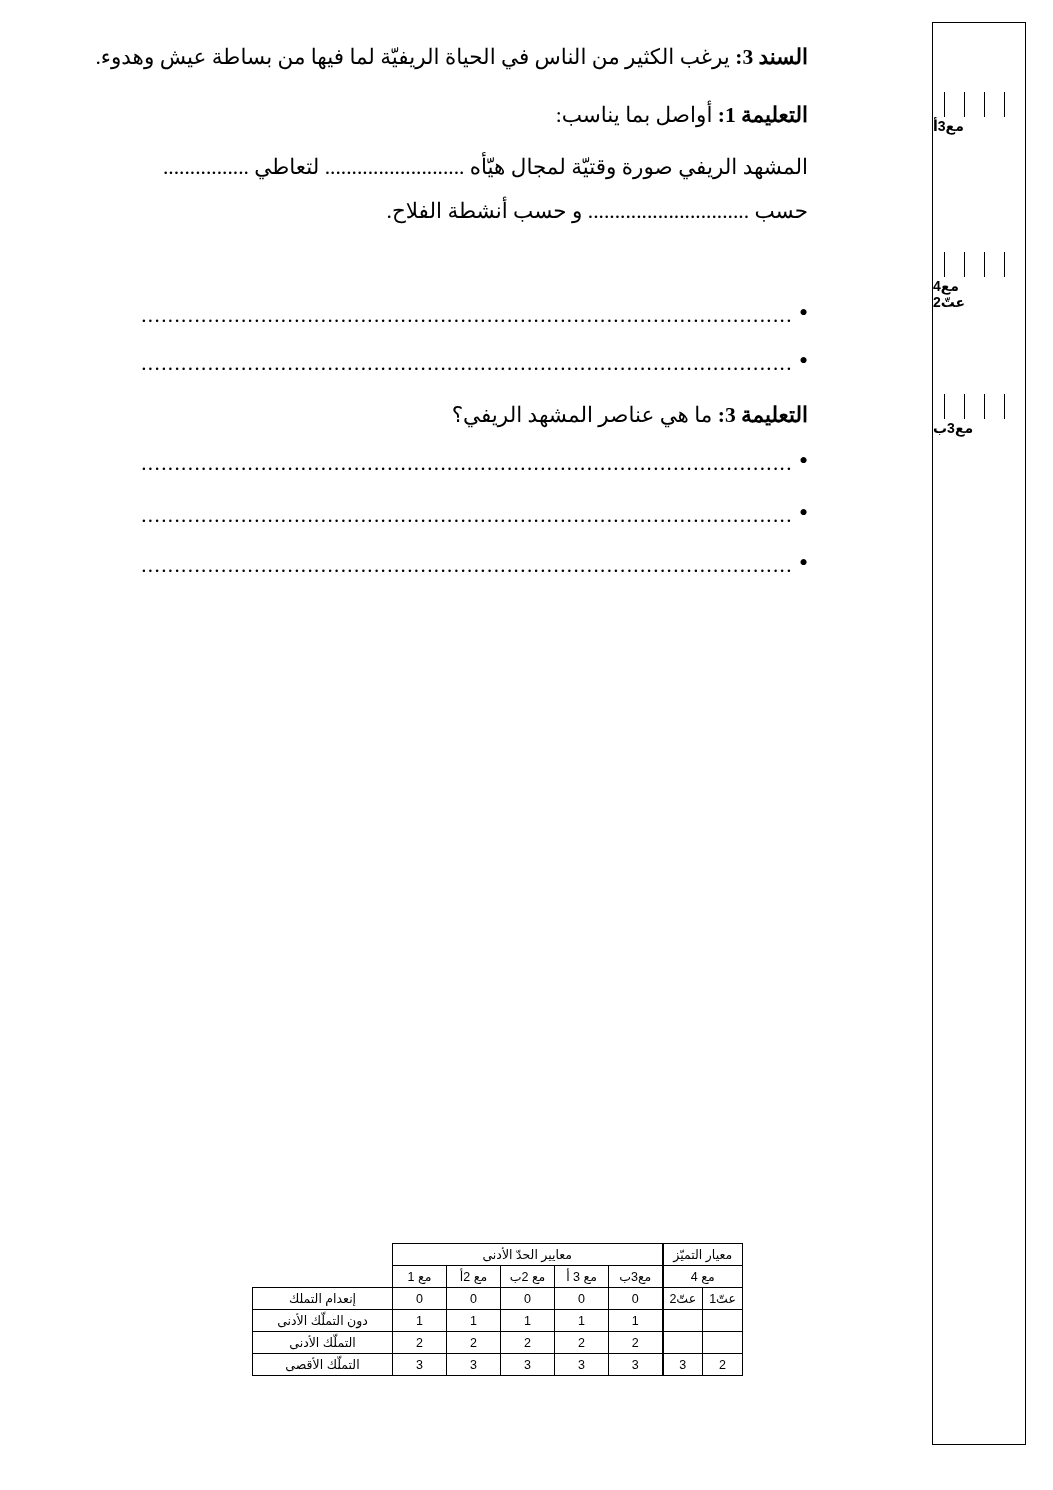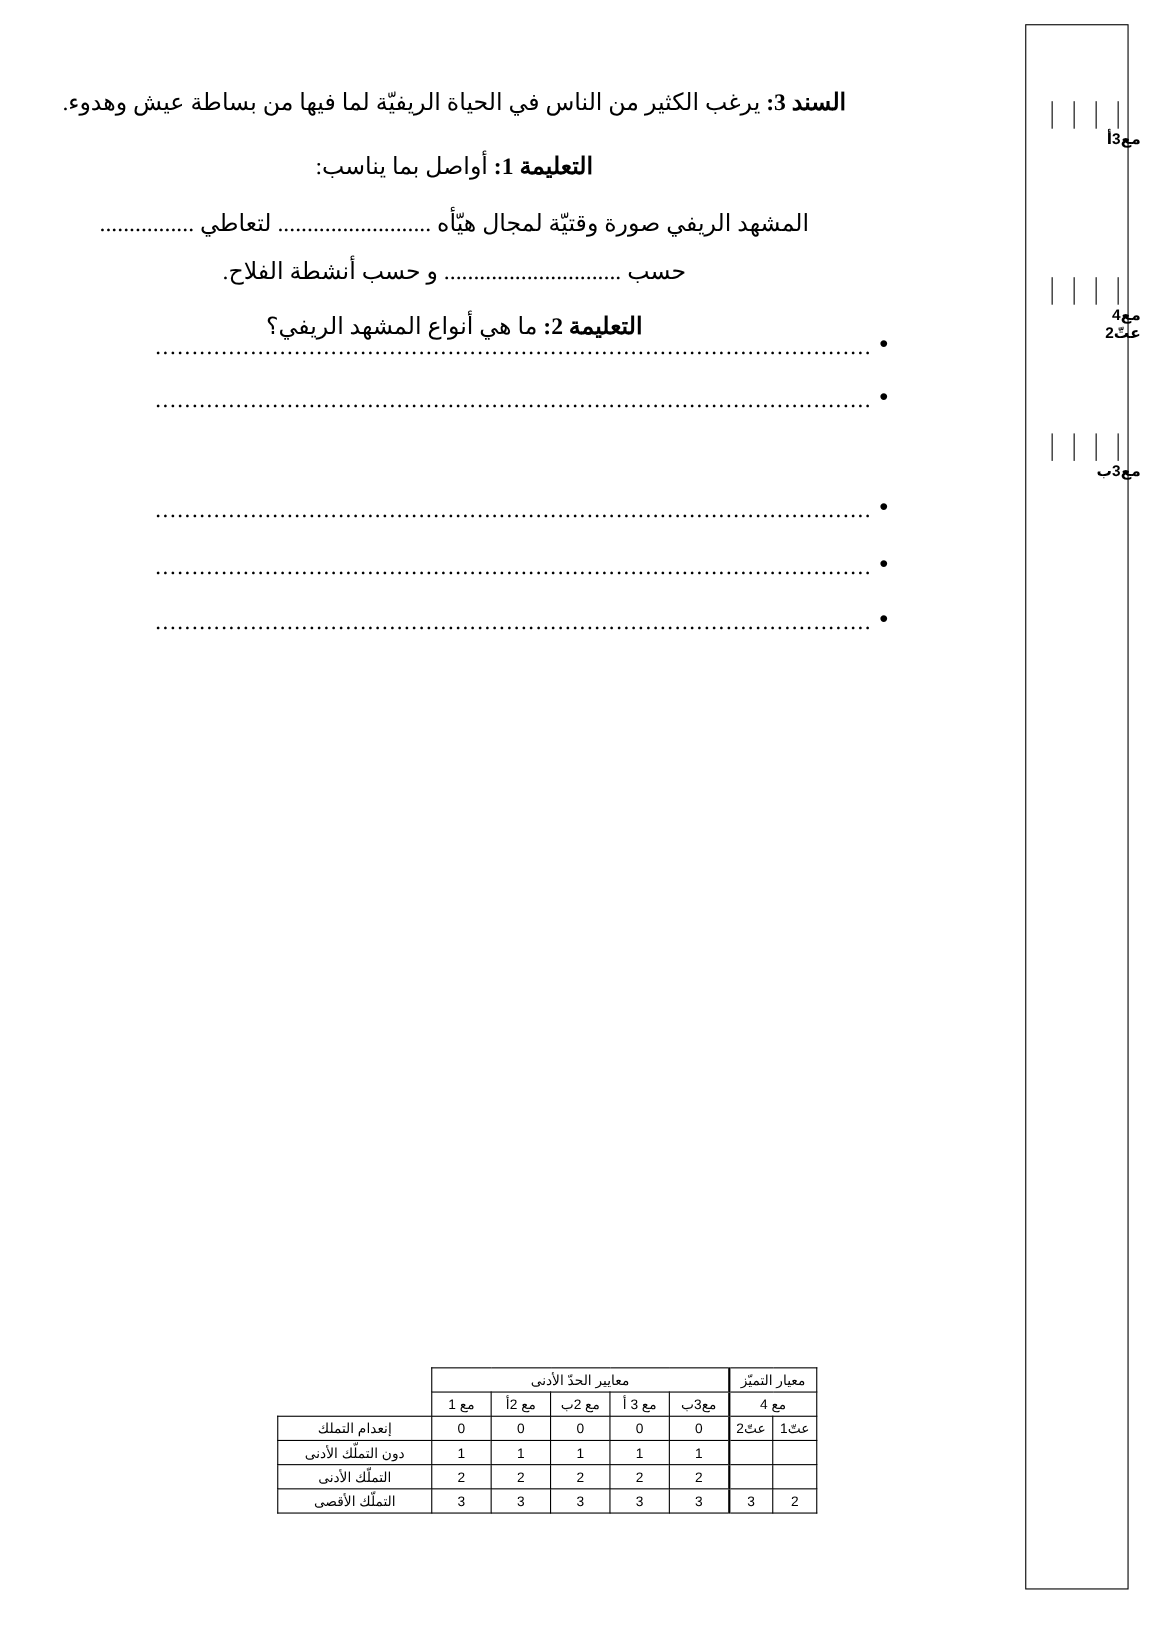--- a/index.html
+++ b/index.html
@@ -17,22 +17,22 @@
 
   
   .grade-column {
     position: absolute;
     top: 22px; right: 27px;
     width: 94px; height: 1423px;
     border: 1.6px solid #000;
   }
   .grade-cell {
     position: absolute;
-    left: 12px; width: 100%;
-    text-align: right;
+    left: 0; width: 100%;
+    text-align: left;
   }
   .tick-top {
     position: relative;
     width: 82px;
     margin: 0 auto;
     height: 26px;
   }
   .tick-top .bar {
     position: absolute;
     bottom: 0;
@@ -51,23 +51,22 @@
   
   .sheet {
     position: absolute;
     top: 0; left: 0;
     width: 930px; height: 1490px;
   }
   .para {
     position: absolute;
     font-size: 21.5px;
     line-height: 1.45;
-    text-align: center;
+    text-align: right;
     color: #000;
-    margin-top: 36px;
   }
   .bold { font-weight: bold; }
   .dots { letter-spacing: 1.1px; }
 
   .bullet-line {
     position: absolute;
     display: flex;
     align-items: center;
     justify-content: flex-start;
     font-size: 21px;
@@ -143,34 +142,34 @@
     <span>و حسب أنشطة الفلاح.</span>
   </div>
 
   <div class="para" style="top:152px; right:122px; width:790px;">
     <span>المشهد الريفي صورة وقتيّة لمجال هيّأه</span>
     <span class="dots">..........................</span>
     <span>لتعاطي</span>
     <span class="dots">................</span>
   </div>
 
-  <div class="para" style="top:246px; right:122px; width:790px;">
-    <span class="bold">التعليمة 2:</span>
-    <span>ما هي أنواع المشهد الريفي؟</span>
-  </div>
 
   <div class="bullet-line" style="top:302px; right:122px;">
     <span class="bullet-dot">•</span>
     <span class="dotted-fill">..................................................................................................</span>
   </div>
   <div class="bullet-line" style="top:350px; right:122px;">
     <span class="bullet-dot">•</span>
     <span class="dotted-fill">..................................................................................................</span>
   </div>
 
+  <div class="para" style="top:400px; right:122px; width:790px;">
+    <span class="bold">التعليمة 3:</span>
+    <span>ما هي عناصر المشهد الريفي؟</span>
+  </div>
 
   <div class="bullet-line" style="top:450px; right:122px;">
     <span class="bullet-dot">•</span>
     <span class="dotted-fill">..................................................................................................</span>
   </div>
   <div class="bullet-line" style="top:502px; right:122px;">
     <span class="bullet-dot">•</span>
     <span class="dotted-fill">..................................................................................................</span>
   </div>
   <div class="bullet-line" style="top:552px; right:122px;">

